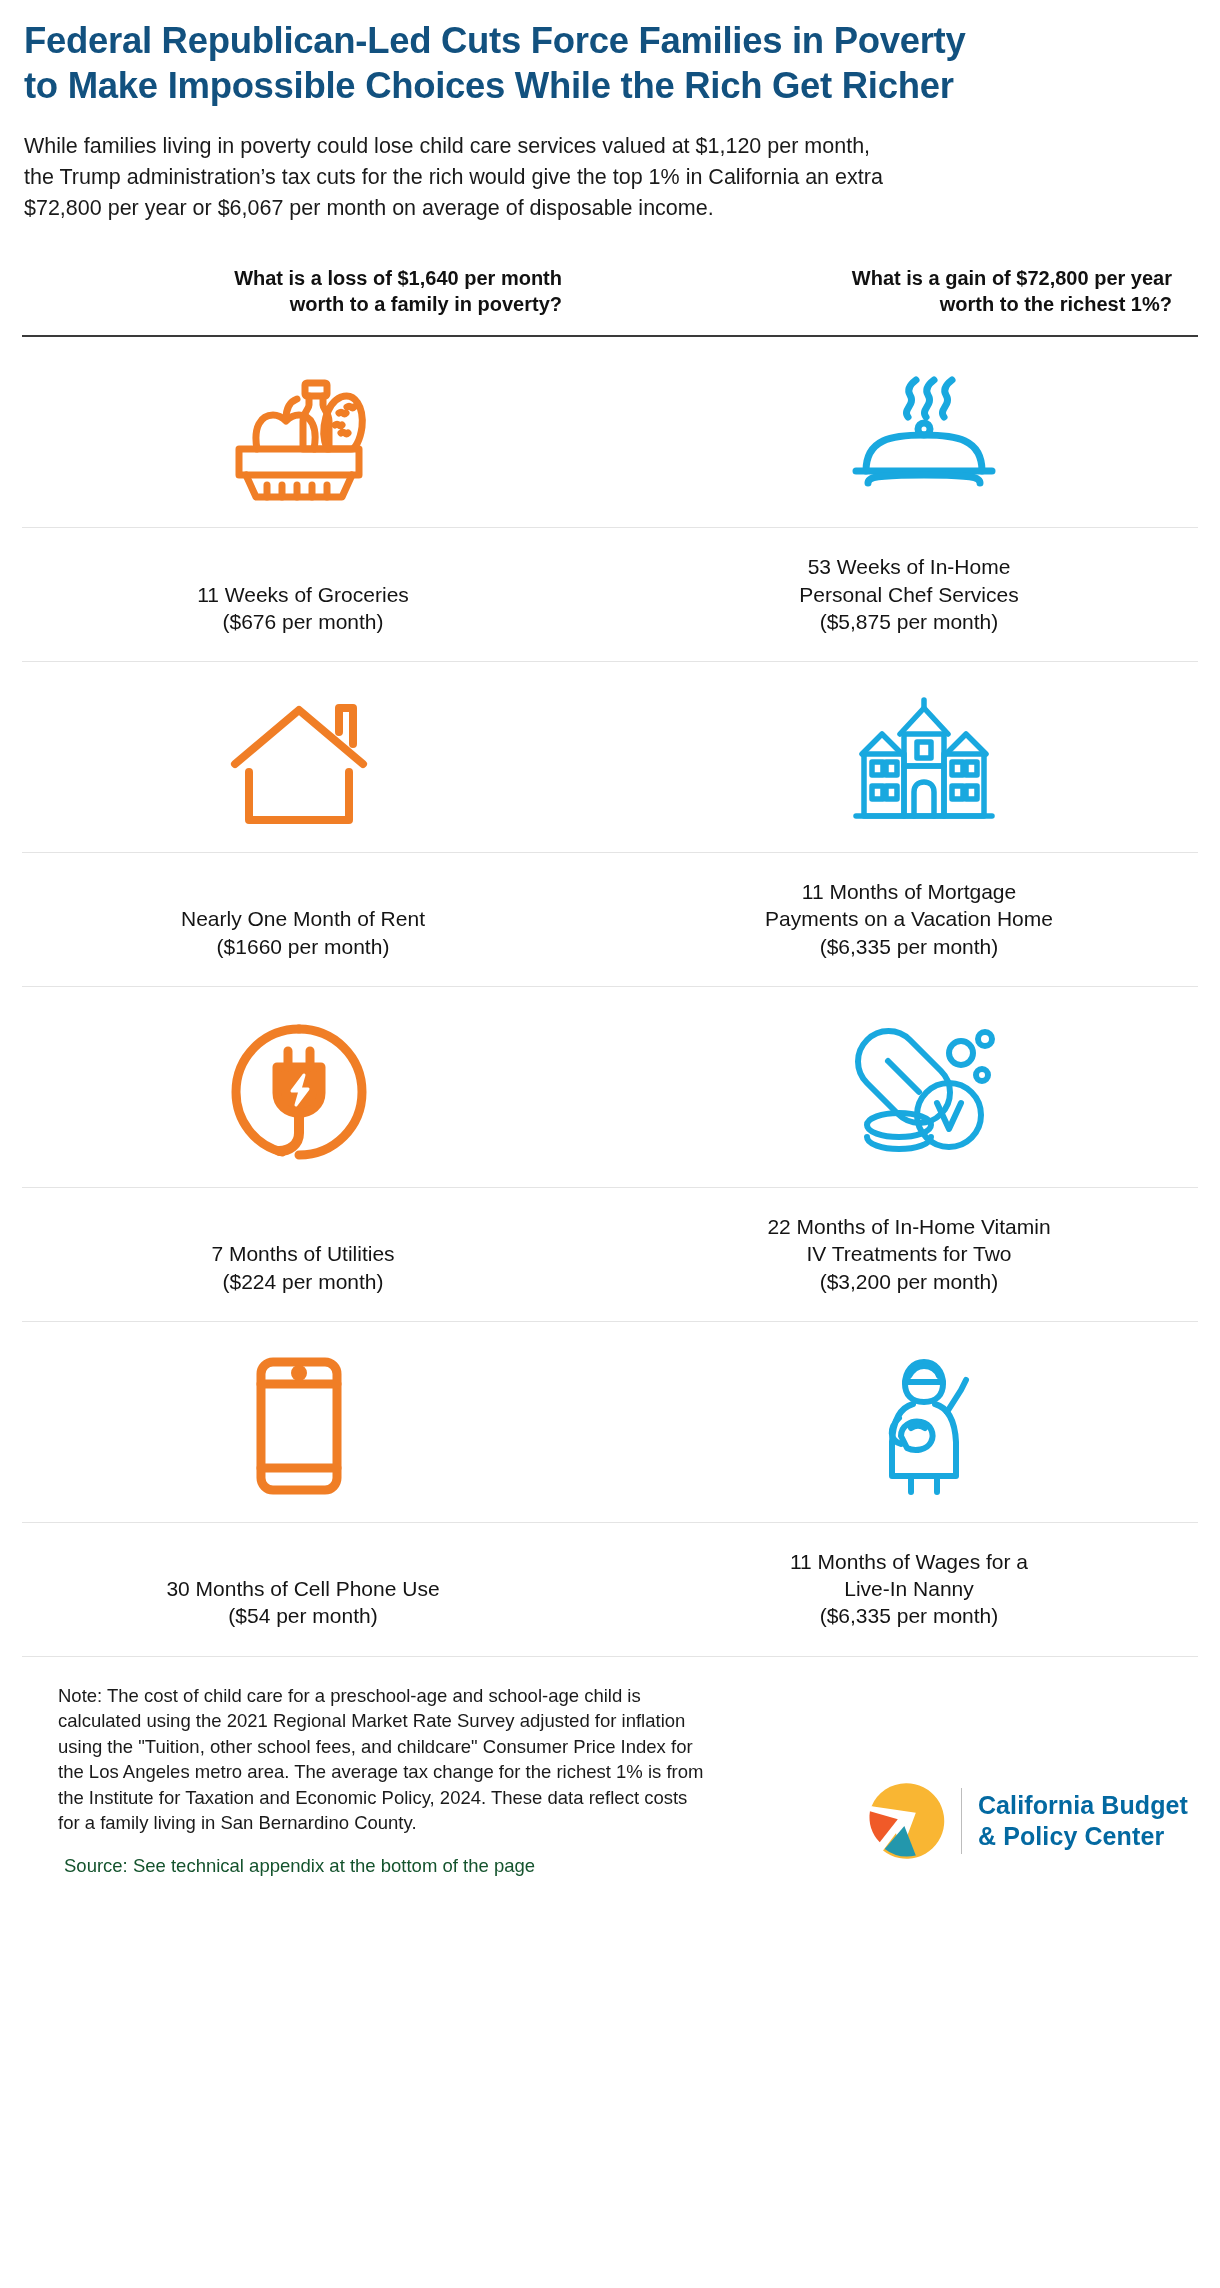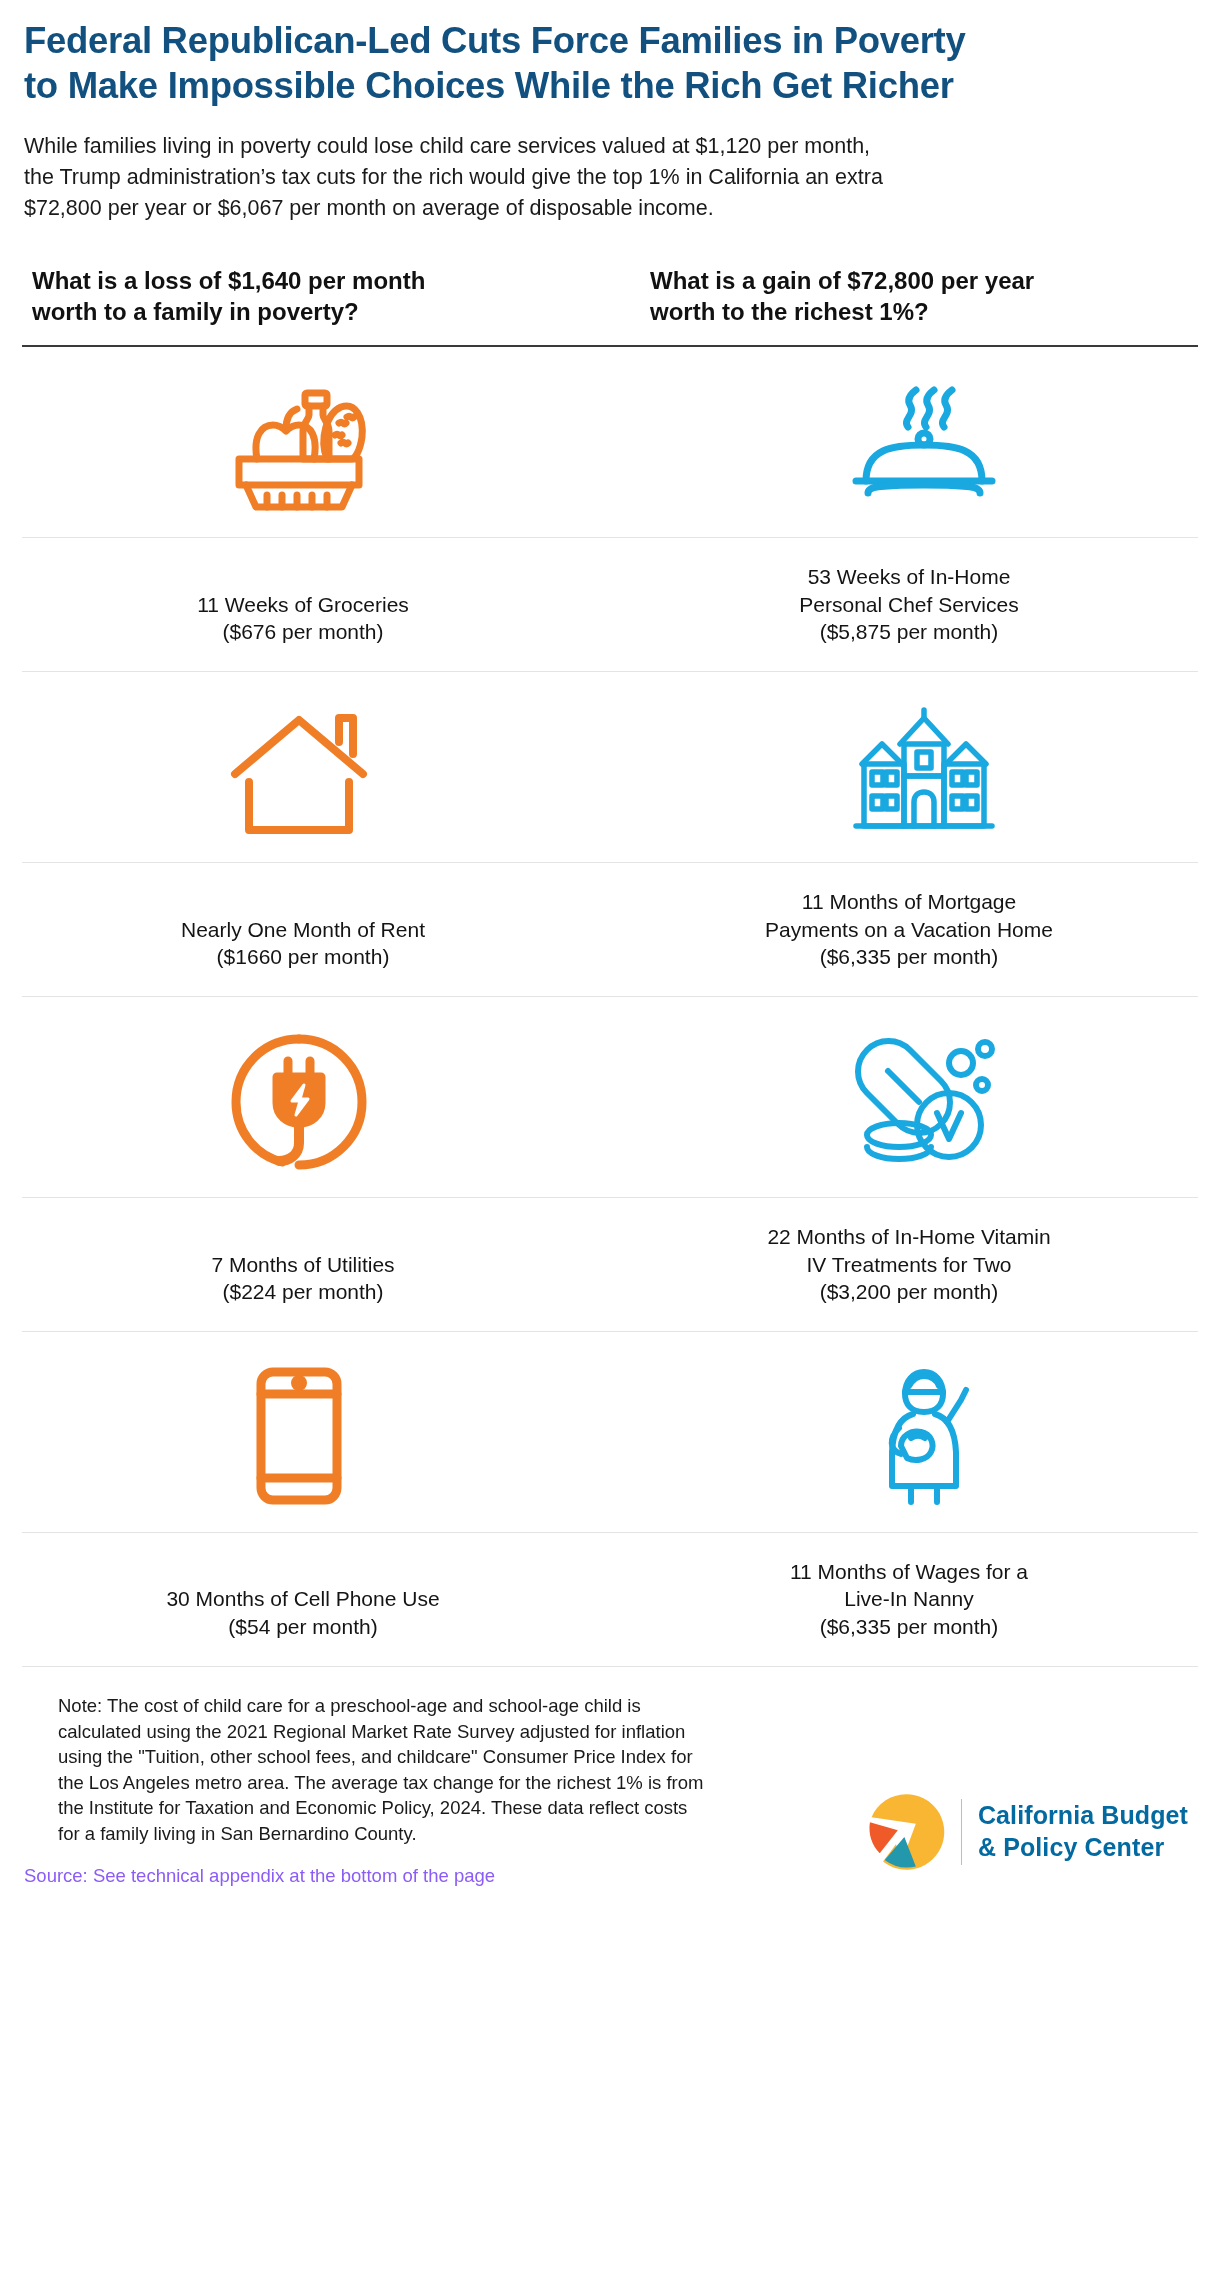--- a/index.html
+++ b/index.html
@@ -34,22 +34,22 @@
   .deck .l { display: block; }
 
   
   .colheads {
     display: flex;
     width: 100%;
     padding: 0 0 18px 0;
   }
   .colhead {
     flex: 1 1 50%;
-    text-align: left;
-    font-size: 24px;
+    text-align: right;
+    font-size: 20px;
     font-weight: bold;
     line-height: 1.28;
     color: #111111;
   }
   .colhead .l { display: block; }
   .colhead.left  { padding: 0 48px 0 10px; }
   .colhead.right { padding: 0 26px 0 40px; }
 
   .rule-top {
     height: 2px;
@@ -119,22 +119,23 @@
   }
   .note {
     font-size: 18.5px;
     line-height: 1.38;
     color: #1a1a1a;
   }
   .note .l { display: block; margin-left: 34px; }
   .source {
     font-size: 18.5px;
     line-height: 1.38;
-    color: #8b5cf6;
+    color: #14532d;
     margin-top: 17px;
+    margin-left: 40px;
   }
 
   .logo-wrap {
     flex: 0 0 auto;
     display: flex;
     align-items: center;
     padding: 0 10px 16px 10px;
   }
   .logo-divider {
     width: 1px;

